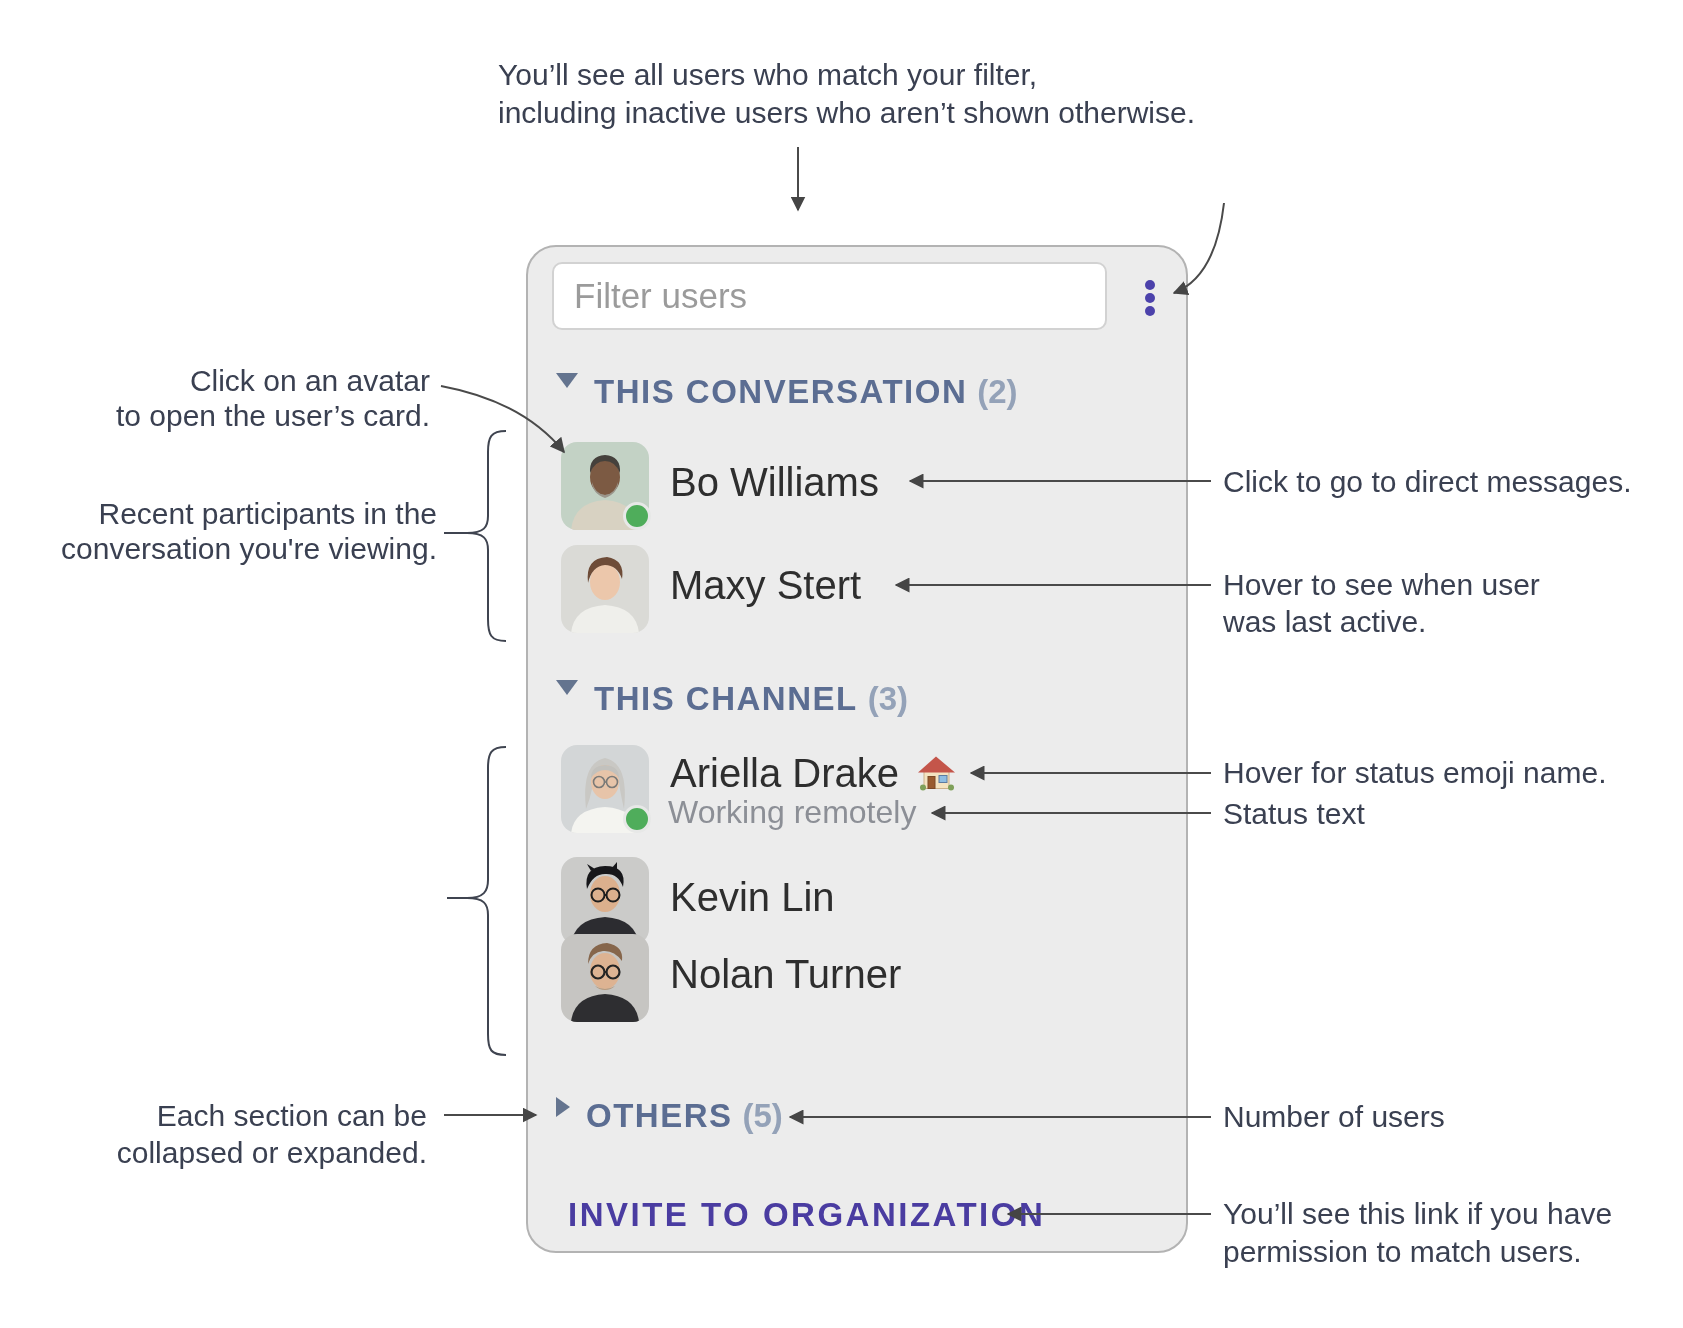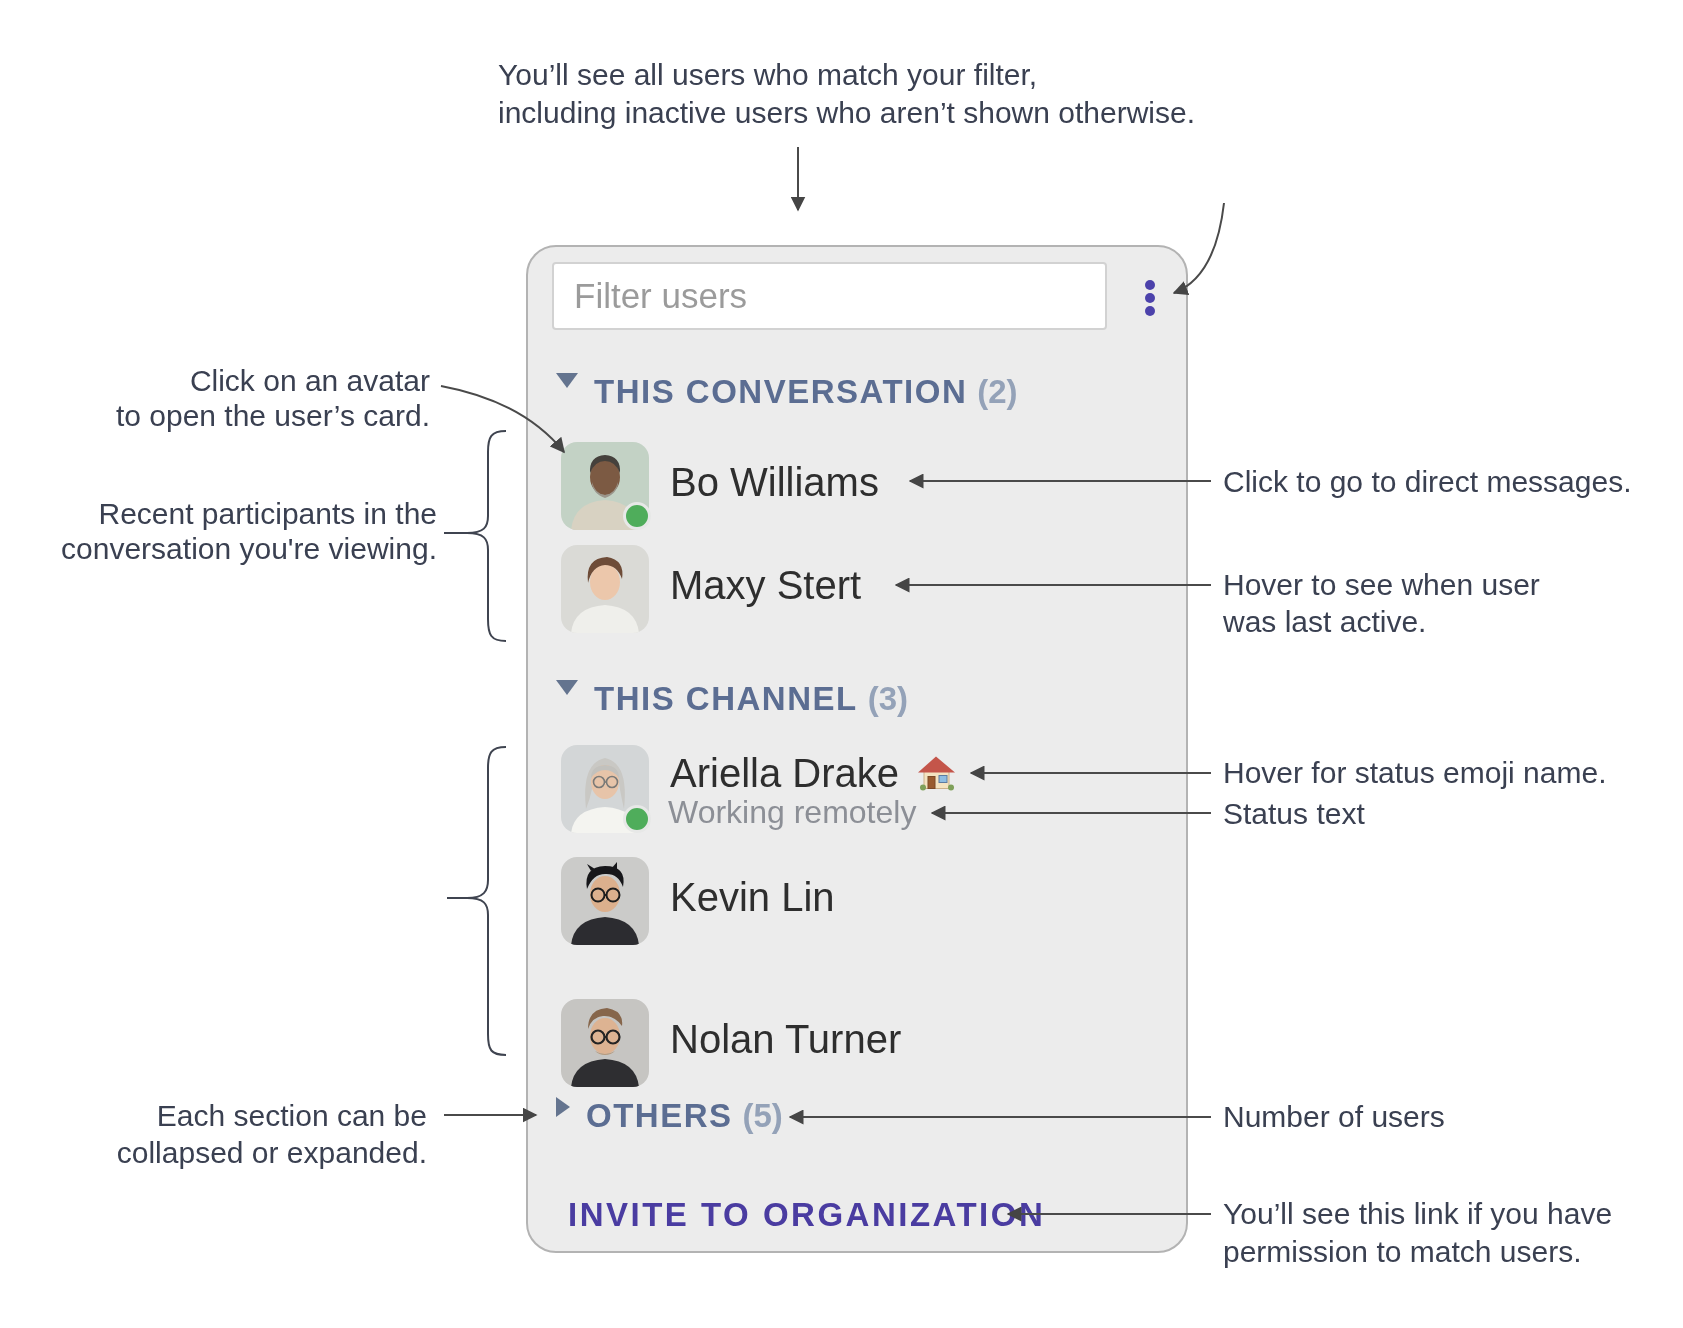--- a/index.html
+++ b/index.html
@@ -19,40 +19,40 @@
   .la-ann{left:1223px;top:566px;line-height:37px;}
   .en-ann{left:1223px;top:754px;}
   .st-ann{left:1223px;top:795px;}
   .nu-ann{left:1223px;top:1098px;}
   .inv-ann{left:1223px;top:1195px;}
 
   
   .panel{position:absolute;left:526px;top:245px;width:662px;height:1008px;background:#ececec;
          border:2px solid #b3b3b3;border-radius:30px;box-sizing:border-box;z-index:1;}
   .filter{position:absolute;left:24px;top:15px;width:555px;height:68px;border:2px solid #d2d2d2;
-          border-radius:4px;background:#ffffff;font-family:"Liberation Sans",sans-serif;
+          border-radius:10px;background:#ffffff;font-family:"Liberation Sans",sans-serif;
           font-size:35px;color:#be185d;padding:0 20px;box-sizing:border-box;outline:none;}
   .filter::placeholder{color:#9b9b9b;}
   .kebab{position:absolute;left:598px;top:24px;width:48px;height:54px;background:none;border:none;
          display:flex;flex-direction:column;align-items:center;justify-content:center;gap:3px;cursor:pointer;padding:0;}
   .kebab .dot{width:10px;height:10px;border-radius:50%;background:#4c42ab;}
 
   .sec-h{position:absolute;left:28px;height:40px;display:flex;cursor:pointer;}
   .sec-h .sec-label{font-size:33px;font-weight:bold;letter-spacing:1.5px;color:#5b6d92;margin-left:16px;}
   .sec-h .sec-count{font-size:33px;font-weight:bold;color:#94a2b8;margin-left:10px;}
   .h1{top:126px;}
   .h2{top:433px;}
   .h3{top:850px;}
   .tri-down{width:0;height:0;border-left:11px solid transparent;border-right:11px solid transparent;
             border-top:15px solid #64748f;}
   .tri-right{width:0;height:0;border-top:10px solid transparent;border-bottom:10px solid transparent;
              border-left:14px solid #64748f;margin-right:8px;}
 
   .urow{position:absolute;left:33px;width:590px;height:88px;}
-  .r1{top:195px;} .r2{top:298px;} .r3{top:498px;} .r4{top:610px;} .r5{top:752px;text-align:center;}
+  .r1{top:195px;} .r2{top:298px;} .r3{top:498px;} .r4{top:610px;} .r5{top:687px;text-align:center;}
   .avatar{position:absolute;left:0;top:0;width:88px;height:88px;border-radius:16px;overflow:visible;cursor:pointer;}
   .avatar svg{border-radius:16px;display:block;}
   .pdot{position:absolute;left:62px;top:60px;width:28px;height:28px;box-sizing:border-box;
         border:3px solid #e7e8e7;border-radius:50%;background:#4fad5b;}
   .uname{position:absolute;left:109px;top:40px;transform:translateY(-50%);font-size:40px;color:#2e2e2e;
          white-space:nowrap;cursor:pointer;display:flex;align-items:center;}
   .r3 .uname{top:28px;}
   .uname .house{margin-left:16px;}
   .ustatus{position:absolute;left:107px;top:67px;transform:translateY(-50%);font-size:32px;color:#8c8f96;white-space:nowrap;}
 

